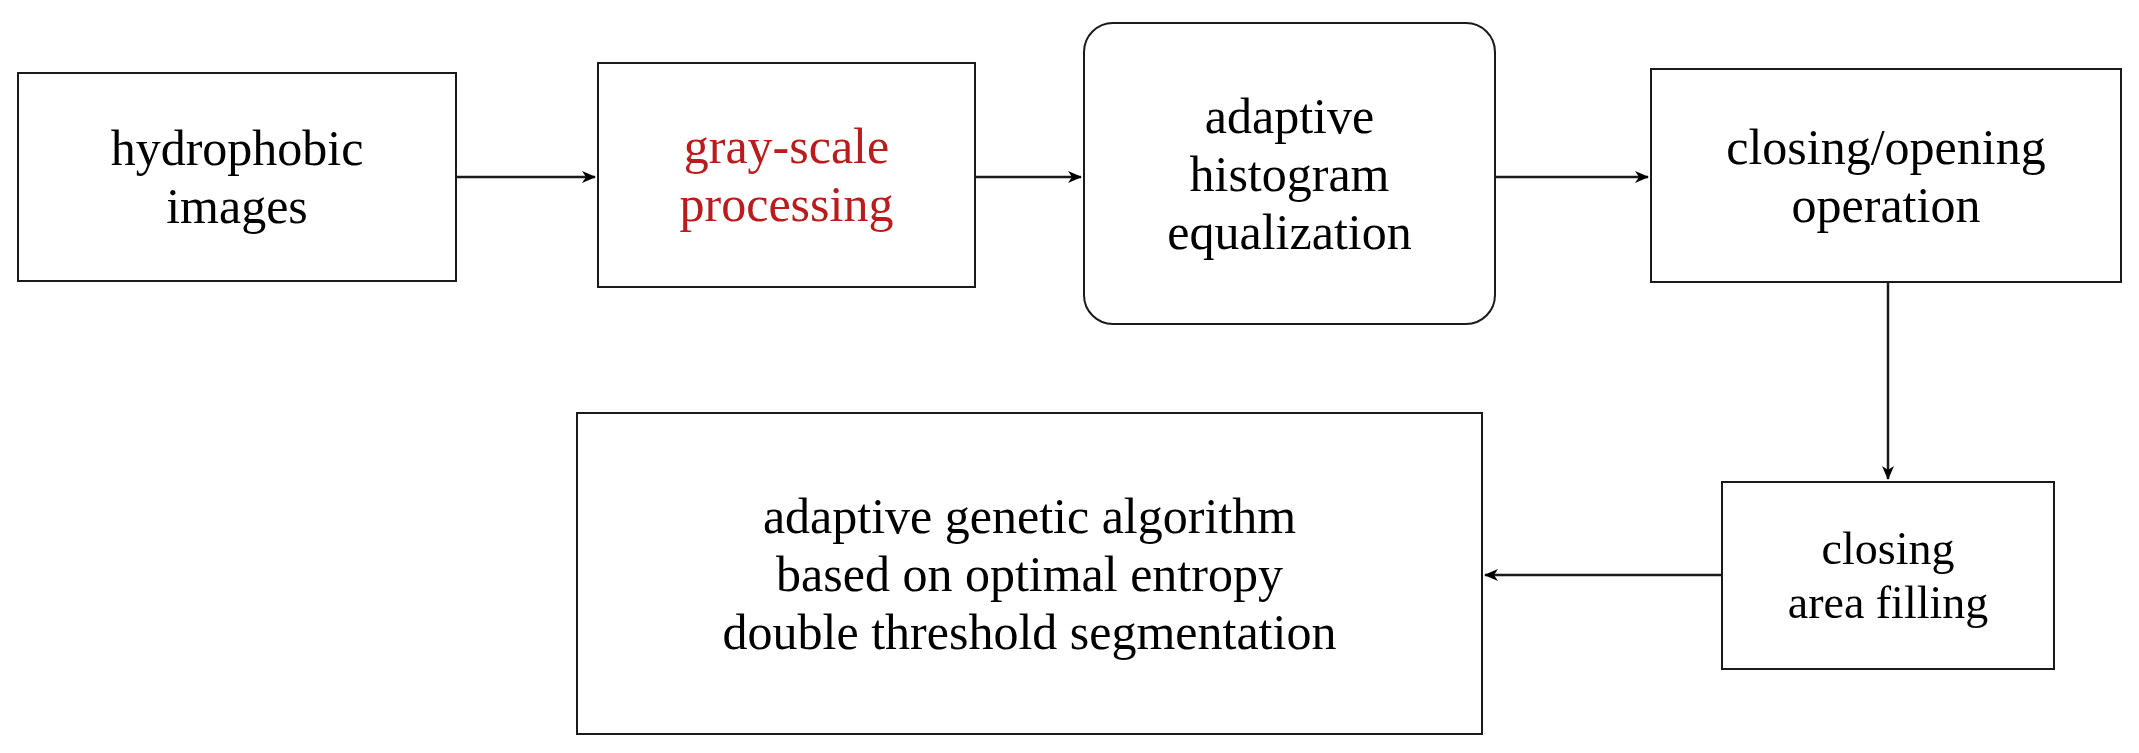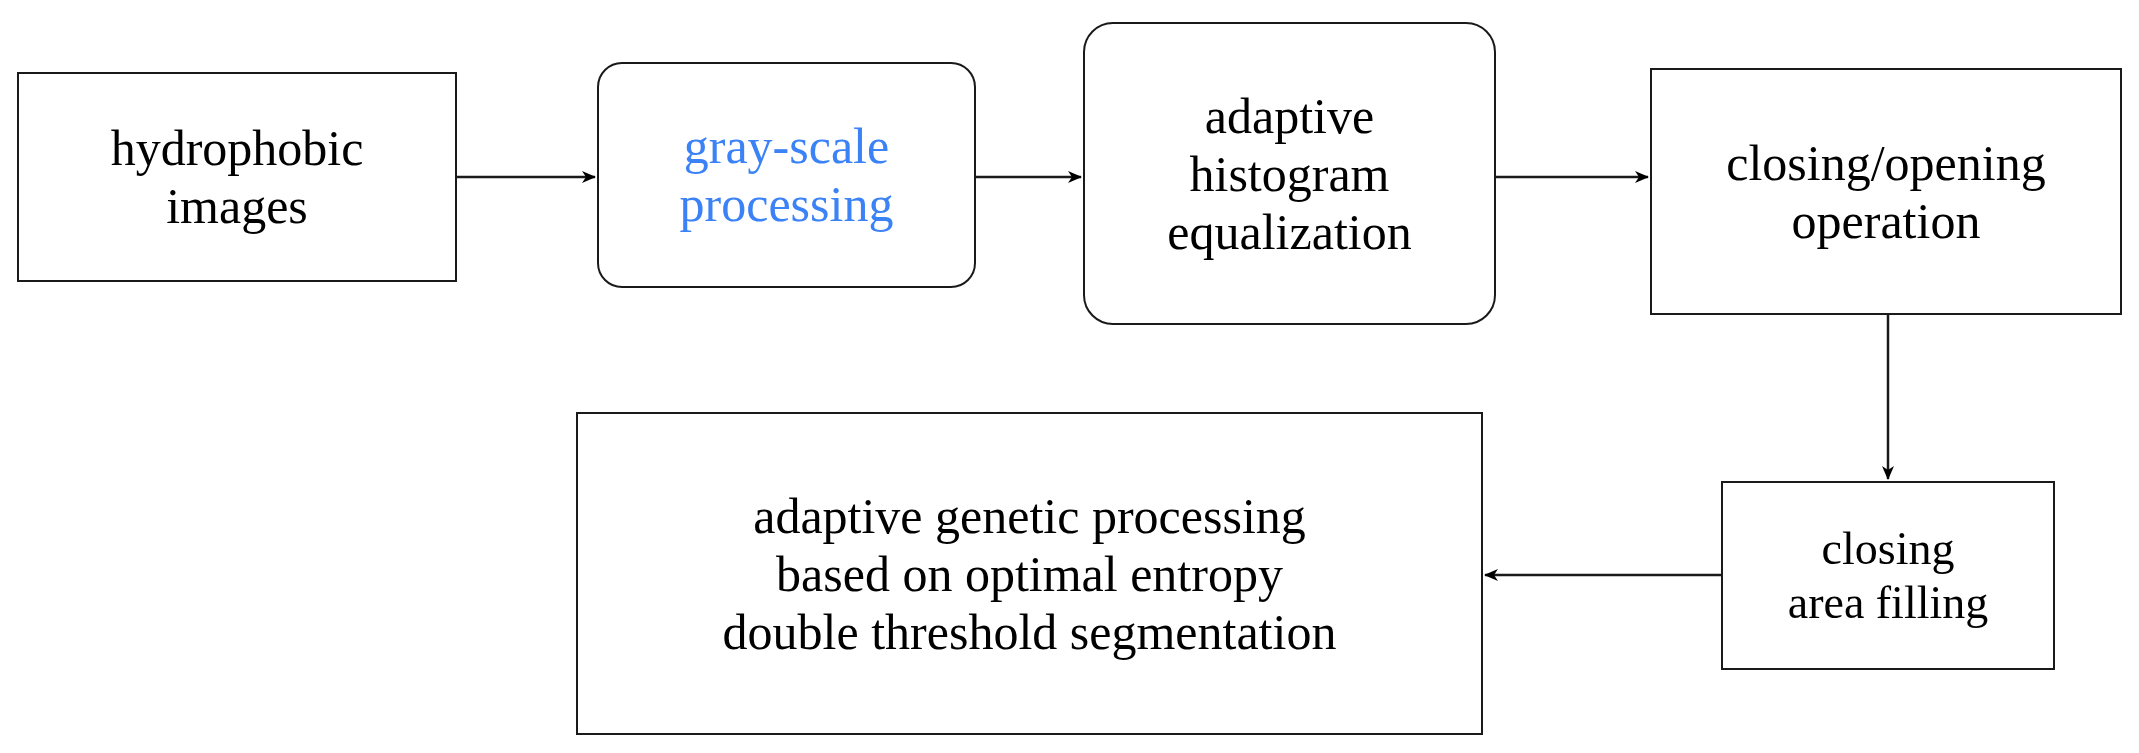--- a/index.html
+++ b/index.html
@@ -67,40 +67,40 @@
         <line x1="1888" y1="283" x2="1888" y2="479" stroke="#1a1a1a" stroke-width="2.5" marker-end="url(#arrowhead-down)"></line>
         <line x1="1721" y1="575" x2="1485" y2="575" stroke="#1a1a1a" stroke-width="2.5" marker-end="url(#arrowhead-left)"></line>
       </g>
   </svg>
 
   <div class="node" style="left: 17px; top: 72px; width: 440px; height: 210px; font-size: 50px; border-color: rgb(26, 26, 26); color: rgb(0, 0, 0);">
     <span class="node-label">hydrophobic
 images</span>
   </div>
 
-  <div class="node" style="left: 597px; top: 62px; width: 379px; height: 226px; font-size: 50px; border-color: rgb(26, 26, 26); color: #3b82f6; border-radius: 25px;">
+  <div class="node" style="left: 597px; top: 62px; width: 379px; height: 226px; font-size: 50px; border-color: rgb(26, 26, 26); color: #b91c1c;">
     <span class="node-label">gray-scale
 processing</span>
   </div>
 
   <div class="node" style="left: 1083px; top: 22px; width: 413px; height: 303px; font-size: 50px; border-color: rgb(26, 26, 26); color: rgb(0, 0, 0); border-radius: 30px;">
     <span class="node-label">adaptive
 histogram
 equalization</span>
   </div>
 
-  <div class="node" style="left: 1650px; top: 68px; width: 472px; height: 247px; font-size: 50px; border-color: rgb(26, 26, 26); color: rgb(0, 0, 0);">
+  <div class="node" style="left: 1650px; top: 68px; width: 472px; height: 215px; font-size: 50px; border-color: rgb(26, 26, 26); color: rgb(0, 0, 0);">
     <span class="node-label">closing/opening
 operation</span>
   </div>
 
   <div class="node" style="left: 1721px; top: 481px; width: 334px; height: 189px; font-size: 46px; border-color: rgb(26, 26, 26); color: rgb(0, 0, 0);">
     <span class="node-label">closing
 area filling</span>
   </div>
 
   <div class="node" style="left: 576px; top: 412px; width: 907px; height: 323px; font-size: 50px; border-color: rgb(26, 26, 26); color: rgb(0, 0, 0);">
-    <span class="node-label">adaptive genetic processing
+    <span class="node-label">adaptive genetic algorithm
 based on optimal entropy
 double threshold segmentation</span>
   </div>
 
 </div>
 
 </body></html>

